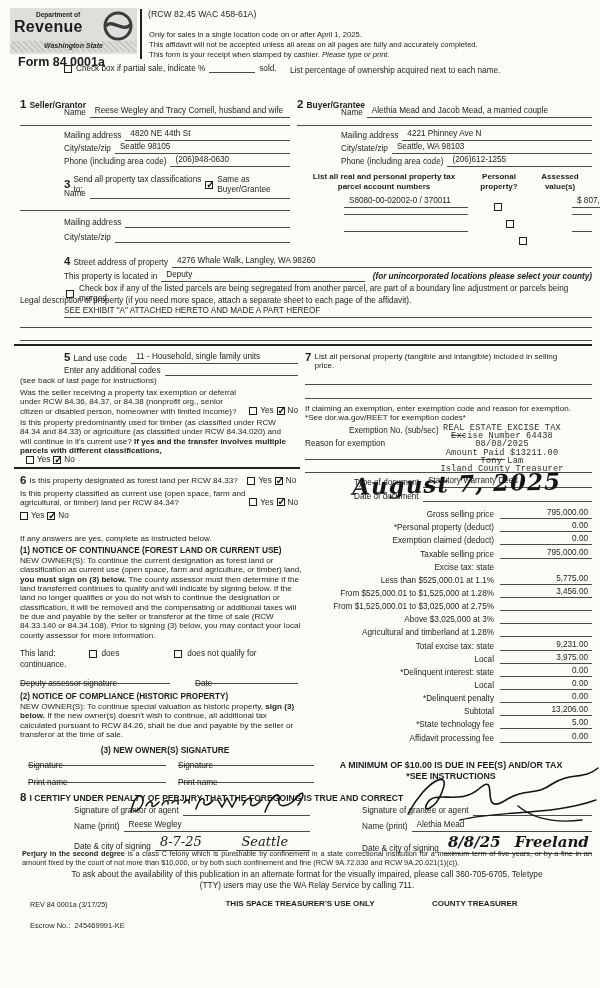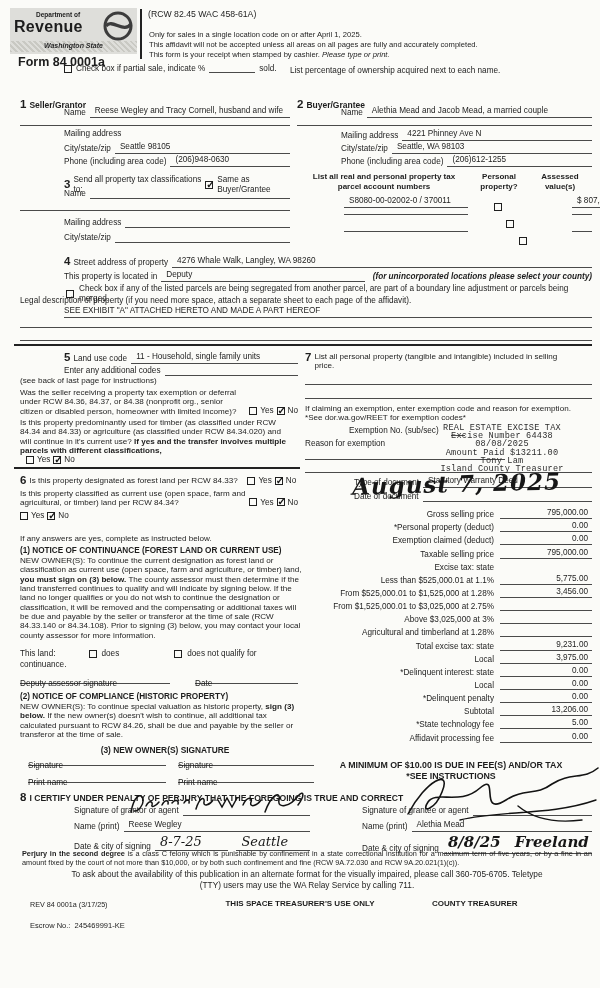--- a/index.html
+++ b/index.html
@@ -67,20 +67,21 @@
 
   
   <div class="abs" style="left:20px;top:94px;"><span class="secnum">1</span><span class="b" style="font-size:8.5px;">Seller/Grantor</span></div>
   <div class="r" style="left:20px;top:106px;width:270px;">
       <span class="lb">Name</span>
       <span class="uv">Reese Wegley and Tracy Cornell, husband and wife</span>
     </div>
   <div class="abs ul-only" style="left:20px;top:118px;width:270px;height:8px;"></div>
   <div class="r" style="left:20px;top:129px;width:270px;">
       <span class="lb">Mailing address</span>
+      <span class="uv">4820 NE 44th St</span>
     </div>
   <div class="r" style="left:20px;top:142px;width:270px;">
       <span class="lb">City/state/zip</span>
       <span class="uv">Seattle 98105</span>
     </div>
   <div class="r" style="left:20px;top:155px;width:270px;">
       <span class="lb">Phone (including area code)</span>
       <span class="uv">(206)948-0630</span>
     </div>
 

